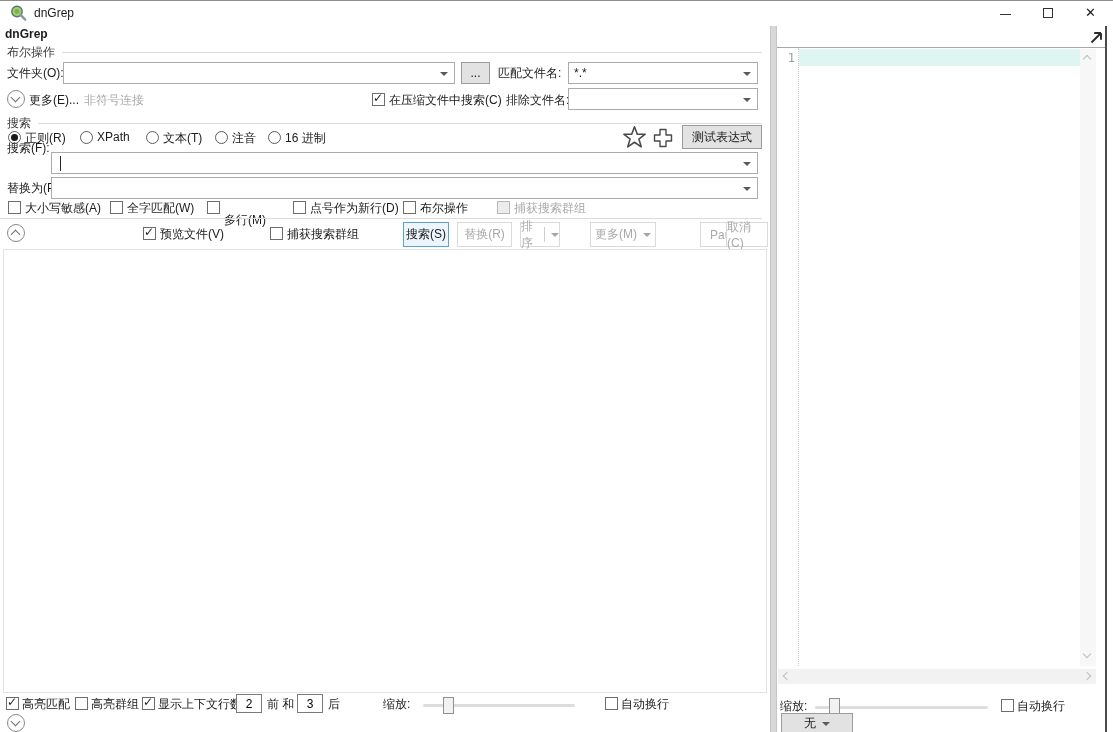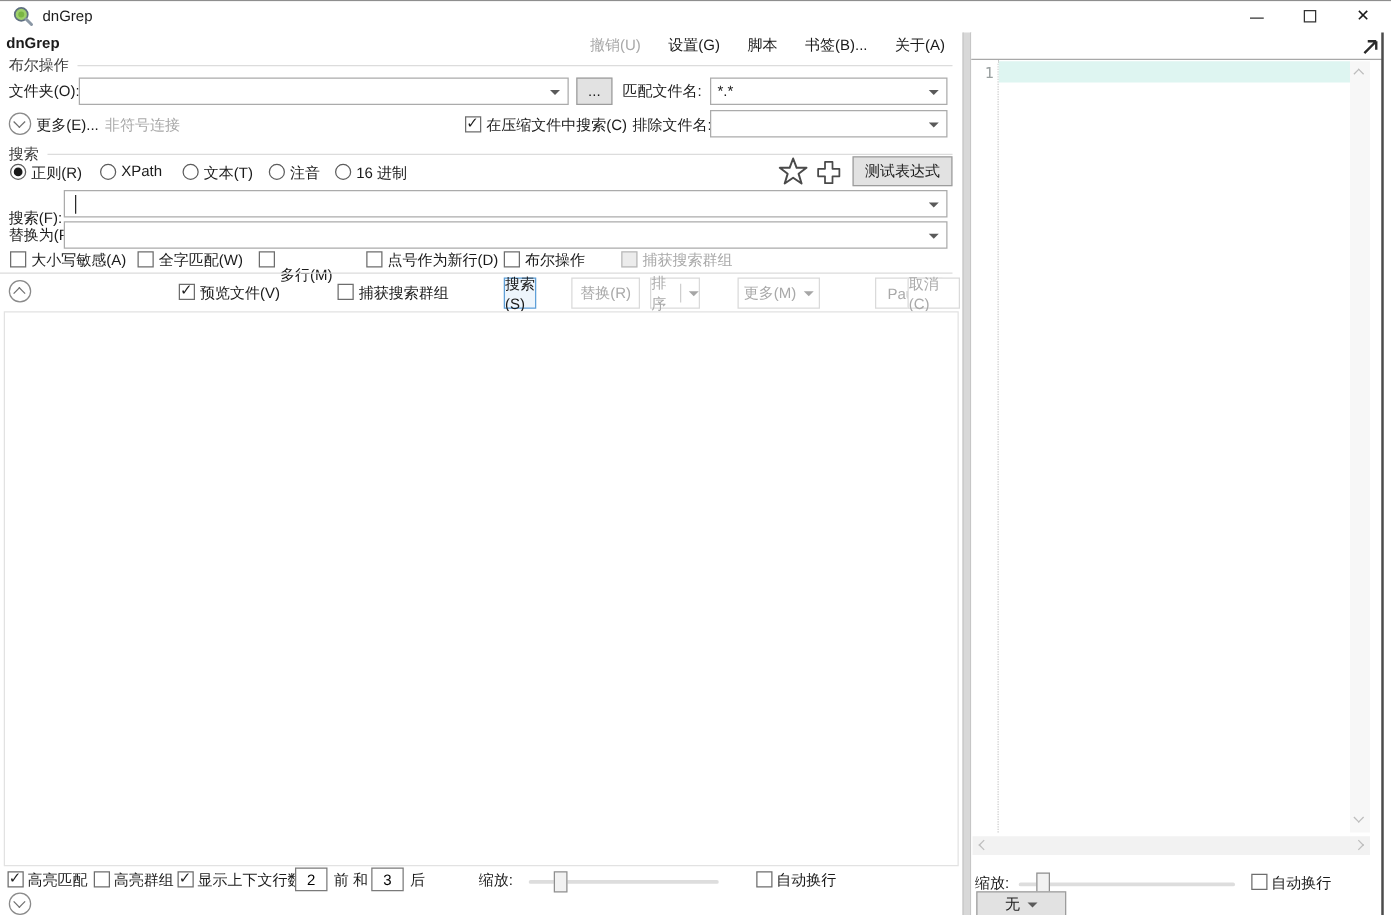--- a/index.html
+++ b/index.html
@@ -86,27 +86,20 @@
     </span>
     <span class="title-text">dnGrep</span>
     <span class="win-min"></span>
     <span class="win-max"></span>
     <span class="win-close">✕</span>
   </div>
 
   <div class="left">
 
     <span class="app-name">dnGrep</span>
-    <nav class="menus">
-      <span class="menu-item disabled">撤销(U)</span>
-      <span class="menu-item">设置(G)</span>
-      <span class="menu-item">脚本</span>
-      <span class="menu-item">书签(B)...</span>
-      <span class="menu-item">关于(A)</span>
-    </nav>
 
     <span class="legend" style="left:7px;top:18px">布尔操作</span>
     <span class="legend-line" style="left:62px;top:26px;width:700px"></span>
 
     <span class="lbl" style="left:7px;top:39px">文件夹(O):</span>
     <div class="combo" style="left:63px;top:36px;width:392px">
       <span class="val"></span>
       <span class="arr tri"></span>
     </div>
     <div class="btn gray" style="left:461px;top:36px;width:29px;height:22px">
@@ -150,21 +143,21 @@
     </span>
     <span class="abs" style="left:651px;top:100px">
       <svg width="24" height="24" viewBox="0 0 24 24">
         <path d="M9 3.5h6V9h5.5v6H15v5.5H9V15H3.5V9H9z" fill="none" stroke="#4a4a4a" stroke-width="1.4" stroke-linejoin="round"></path>
       </svg>
     </span>
     <div class="btn gray" style="left:682px;top:99px;width:80px;height:24px">
       <span>测试表达式</span>
     </div>
 
-    <span class="lbl" style="left:7px;top:140px">搜索(F):</span>
+    <span class="lbl" style="left:7px;top:114px">搜索(F):</span>
     <div class="combo" style="left:51px;top:126px;width:707px">
       <span class="caret"></span>
       <span class="val"></span>
       <span class="arr tri"></span>
     </div>
     <span class="lbl" style="left:7px;top:154px">替换为(P):</span>
     <div class="combo" style="left:51px;top:151px;width:707px">
       <span class="val"></span>
       <span class="arr tri"></span>
     </div>
@@ -183,21 +176,21 @@
     <span class="lbl disabled" style="left:514px;top:174px">捕获搜索群组</span>
 
     <span class="legend-line" style="left:0;top:192px;width:762px"></span>
 
     <span class="circ up" style="left:7px;top:198px"></span>
     <span class="cb checked" style="left:143px;top:201px"></span>
     <span class="lbl" style="left:160px;top:200px">预览文件(V)</span>
     <span class="cb" style="left:270px;top:201px"></span>
     <span class="lbl" style="left:287px;top:200px">捕获搜索群组</span>
 
-    <div class="btn primary" style="left:403px;top:196px;width:26px">
+    <div class="btn primary" style="left:403px;top:196px;width:46px">
       <span>搜索(S)</span>
     </div>
     <div class="btn disabled" style="left:457px;top:196px;width:55px">
       <span>替换(R)</span>
     </div>
     <div class="btn disabled" style="left:520px;top:196px;width:40px">
       <span>排序</span>
       <span class="vline"></span>
       <span class="tri"></span>
     </div>

